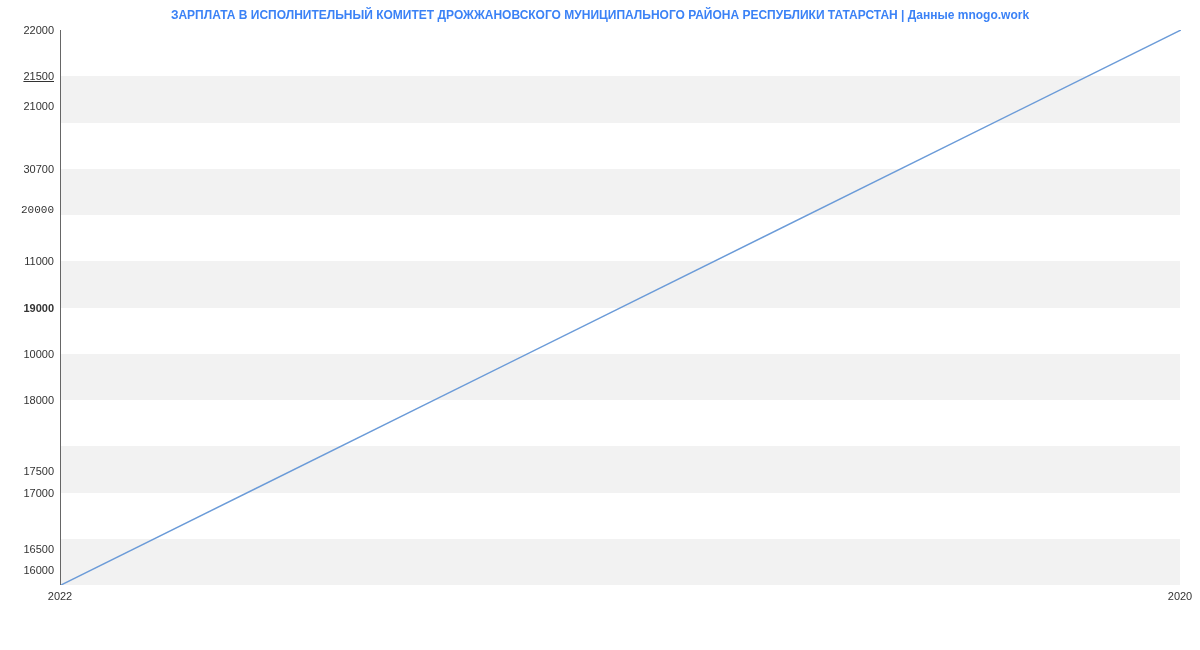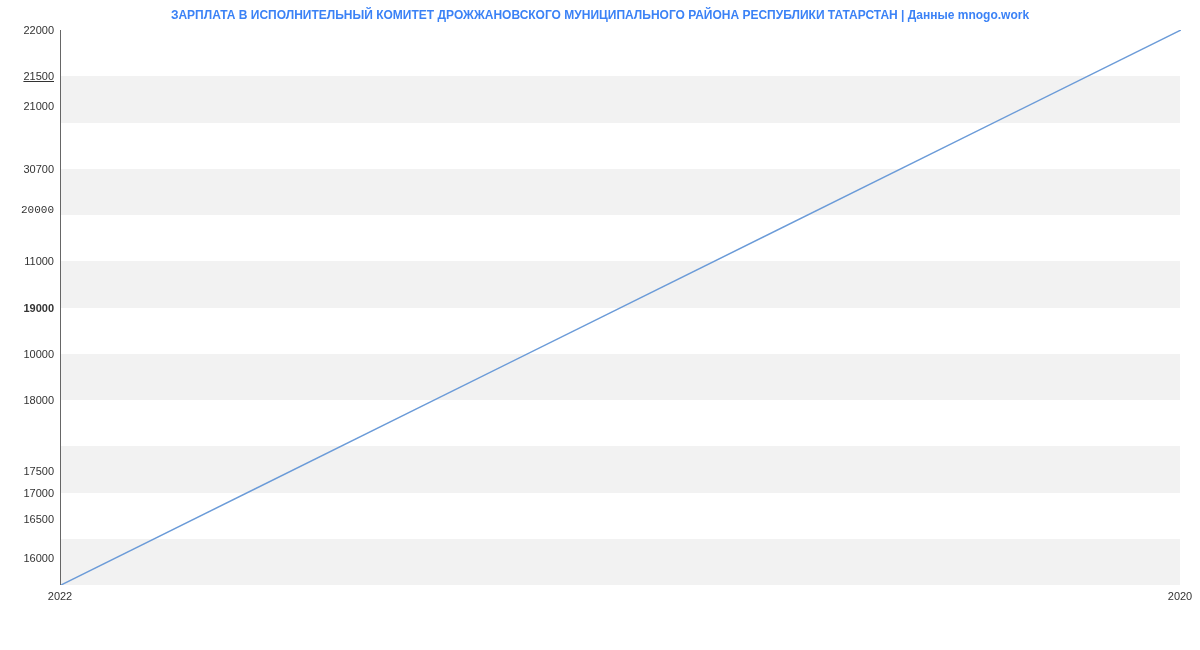--- a/index.html
+++ b/index.html
@@ -75,22 +75,22 @@
       <div class="grid-band" style="top: 46.25px; height: 46.25px;"></div>
       <div class="grid-band" style="top: 138.75px; height: 46.25px;"></div>
       <div class="grid-band" style="top: 231.25px; height: 46.25px;"></div>
       <div class="grid-band" style="top: 323.75px; height: 46.25px;"></div>
       <div class="grid-band" style="top: 416.25px; height: 46.25px;"></div>
       <div class="grid-band" style="top: 508.75px; height: 46.25px;"></div>
     <svg class="data-line" viewBox="0 0 1120 555" preserveAspectRatio="none">
       <line id="series-line" stroke="#6b9bd8" stroke-width="1.5" fill="none" x1="0" y1="555" x2="1120" y2="0"></line>
     </svg>
   </div>
-<div class="y-tick-label" style="top: 528px;">16000</div>
-    <div class="y-tick-label" style="top: 489px;">16500</div>
+<div class="y-tick-label" style="top: 540px;">16000</div>
+    <div class="y-tick-label" style="top: 519px;">16500</div>
     <div class="y-tick-label" style="top: 462.5px;">17000</div>
     <div class="y-tick-label" style="top: 441px;">17500</div>
     <div class="y-tick-label" style="top: 370px;">18000</div>
     <div class="y-tick-label" style="top: 323.75px;">10000</div>
     <div class="y-tick-label" style="top: 277.5px; font-weight: bold;">19000</div>
     <div class="y-tick-label" style="top: 231.25px;">11000</div>
     <div class="y-tick-label" style="top: 180px; font-family: Liberation Mono, monospace;">20000</div>
     <div class="y-tick-label" style="top: 138.75px;">30700</div>
     <div class="y-tick-label" style="top: 76px;">21000</div>
     <div class="y-tick-label" style="top: 46.25px; text-decoration: underline;">21500</div>

